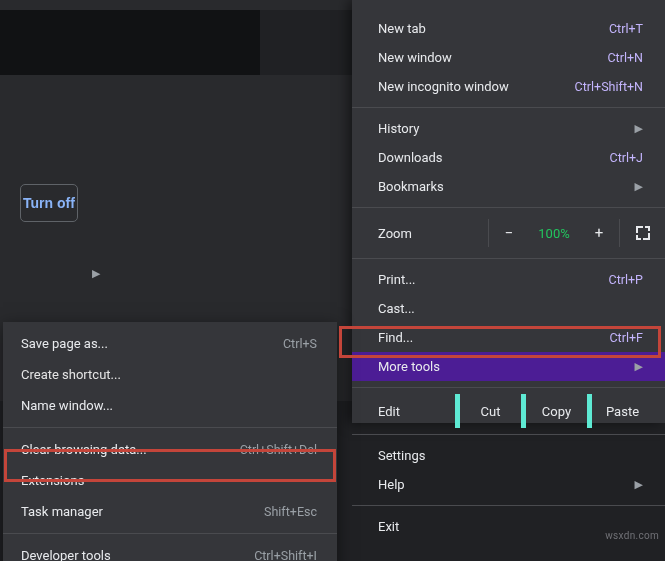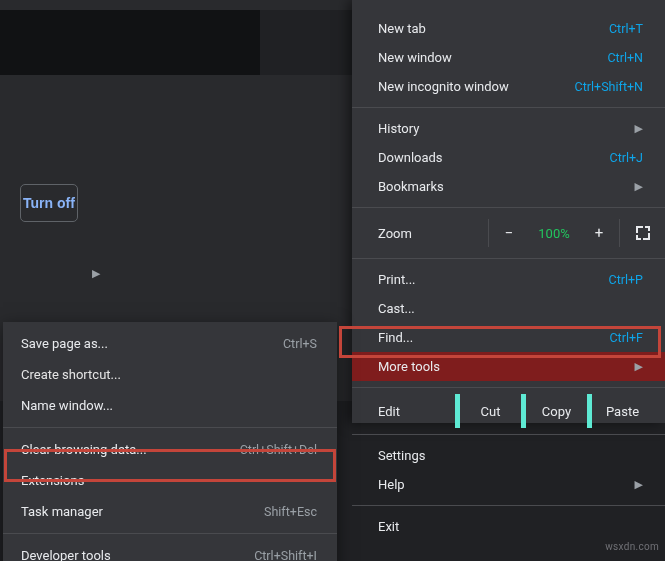--- a/index.html
+++ b/index.html
@@ -66,21 +66,21 @@
   .menu-item {
     display: flex;
     align-items: center;
     justify-content: space-between;
     padding: 7px 22px 7px 26px;
     color: #e8eaed;
     cursor: pointer;
     white-space: nowrap;
   }
   .menu-item .shortcut {
-    color: #0ea5e9;
+    color: #c4b5fd;
     font-size: 12.5px;
   }
   .menu-item .sub-arrow {
     color: #9aa0a6;
     font-size: 11px;
   }
   .separator {
     height: 1px;
     background: #4a4b4f;
     margin: 6px 0;
@@ -124,21 +124,21 @@
     position: absolute;
     width: 5px; height: 5px;
     border: 2px solid #e8eaed;
   }
   .fs-icon::before { top:0; left:0; border-right:none; border-bottom:none; }
   .fs-icon::after  { bottom:0; right:0; border-left:none; border-top:none; }
   .fs-icon .c2 { position:absolute; top:0; right:0; width:5px; height:5px; border:2px solid #e8eaed; border-left:none; border-bottom:none; }
   .fs-icon .c3 { position:absolute; bottom:0; left:0; width:5px; height:5px; border:2px solid #e8eaed; border-right:none; border-top:none; }
 
   .more-tools {
-    background: #7f1d1d;
+    background: #4c1d95;
   }
   .highlight-main {
     position: absolute;
     border: 3px solid #c4453a;
     pointer-events: none;
   }
   .hl-more-tools { left: 339px; top: 326px; width: 322px; height: 32px; }
 
   
   .edit-row {
@@ -175,21 +175,21 @@
   }
   .sub-item.disabled {
     color: #e5e5e5;
     cursor: default;
   }
   .sub-item .shortcut { color: #9aa0a6; font-size: 12.5px; }
   .hl-extensions { left: 4px; top: 449px; width: 332px; height: 33px; }
 
   .watermark {
     position: absolute;
-    right: 6px; bottom: 9px;
+    right: 6px; bottom: 20px;
     font-size: 10px;
     color: #707176;
     letter-spacing: 0.3px;
   }
 </style>
 </head>
 <body>
 
 <div class="bg-top-bar"></div>
 <div class="bg-dark-block"></div>

